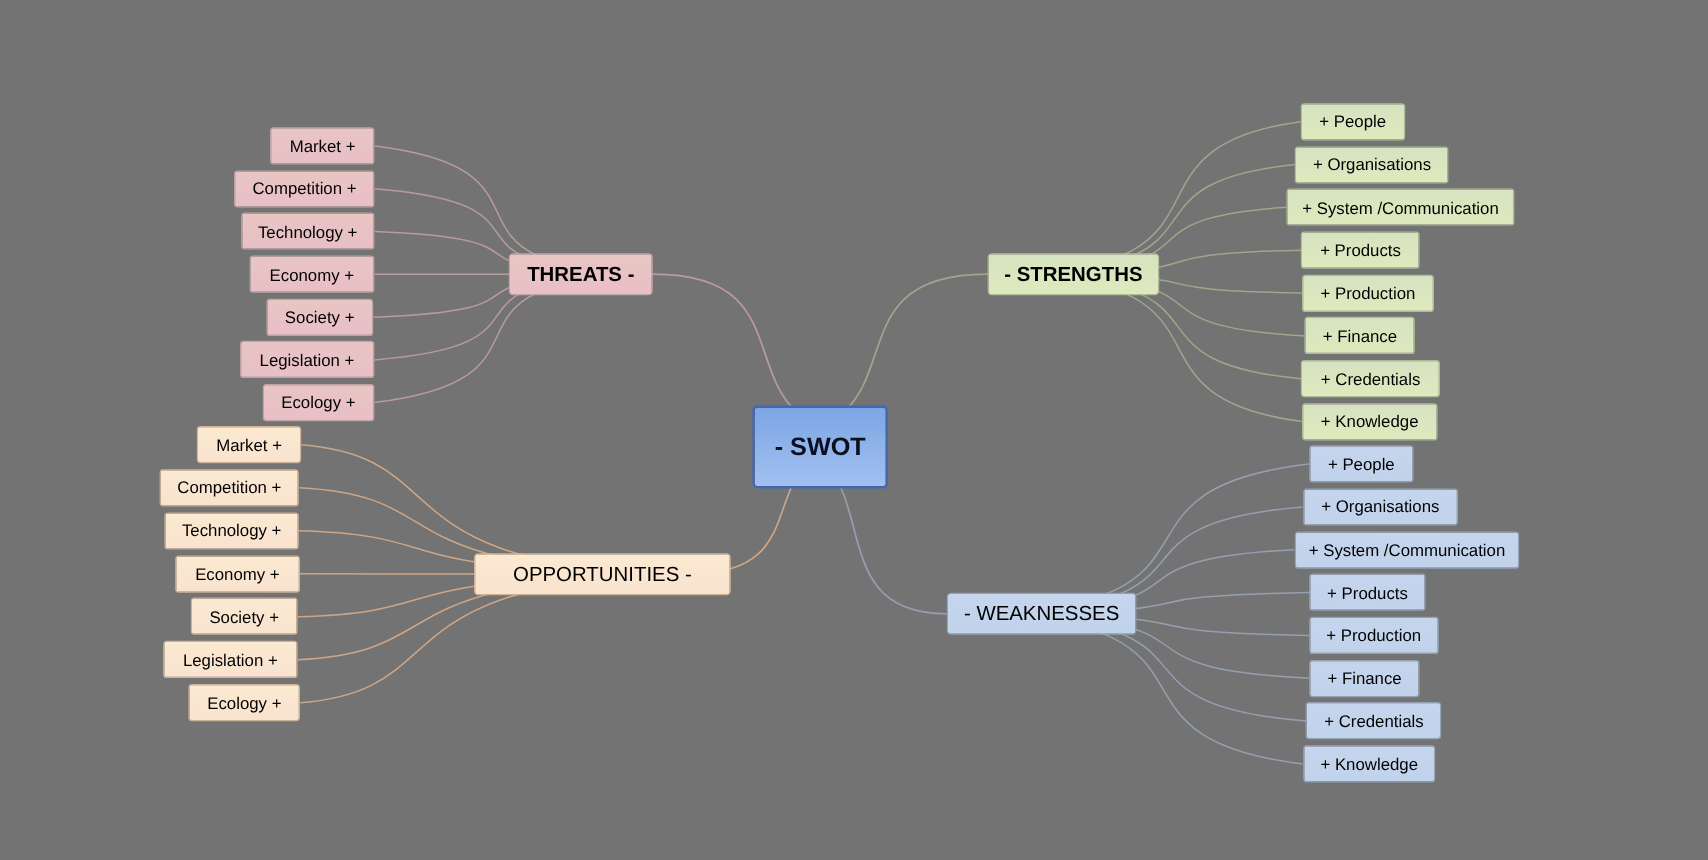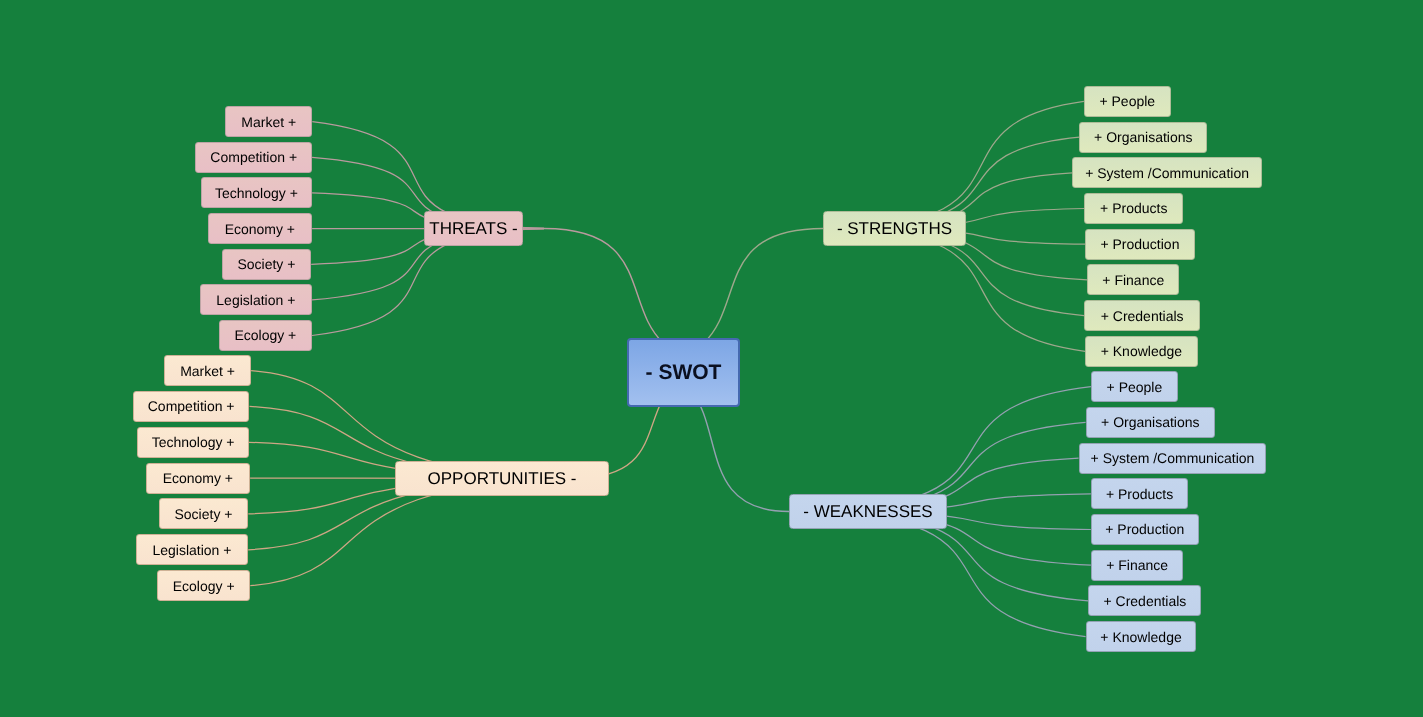--- a/index.html
+++ b/index.html
@@ -1,21 +1,21 @@
 <!DOCTYPE html>
 <html><head>
 <meta charset="utf-8">
 <title>SWOT mind map</title>
 <style>
   html,body{margin:0;padding:0;background:#ffffff;}
   body{width:1423px;height:717px;overflow:hidden;
        font-family:"Liberation Sans",sans-serif;
        -webkit-font-smoothing:antialiased;
        text-rendering:geometricPrecision;}
-  #stage{position:relative;width:1423px;height:717px;background:#15803d;}
+  #stage{position:relative;width:1423px;height:717px;background:#737373;}
   #edges{position:absolute;left:0;top:0;width:1423px;height:717px;pointer-events:none;}
   .node{position:absolute;-webkit-font-smoothing:antialiased;box-sizing:border-box;display:flex;align-items:center;
         justify-content:center;border-radius:5px;white-space:nowrap;color:#000;
         border-width:1px;border-style:solid;}
   .lbl{line-height:1;display:block;}
 </style>
 </head>
 <body>
 
 <div id="stage">
@@ -174,21 +174,21 @@
     </div>
     <div class="node" style="left: 1087.3px; top: 264.3px; width: 92px; height: 31.2px; background: linear-gradient(rgb(214, 227, 193) 0%, rgb(223, 233, 189) 100%); border-color: rgb(174, 188, 152); font-size: 14px; border-radius: 3px; border-width: 1px;">
       <span class="lbl">+ Finance</span>
     </div>
     <div class="node" style="left: 1084px; top: 300px; width: 116.3px; height: 31.2px; background: linear-gradient(rgb(214, 227, 193) 0%, rgb(223, 233, 189) 100%); border-color: rgb(174, 188, 152); font-size: 14px; border-radius: 3px; border-width: 1px;">
       <span class="lbl">+ Credentials</span>
     </div>
     <div class="node" style="left: 1085px; top: 335.7px; width: 112.8px; height: 31.2px; background: linear-gradient(rgb(214, 227, 193) 0%, rgb(223, 233, 189) 100%); border-color: rgb(174, 188, 152); font-size: 14px; border-radius: 3px; border-width: 1px;">
       <span class="lbl">+ Knowledge</span>
     </div>
-    <div class="node" style="left: 823px; top: 211px; width: 143px; height: 35px; background: linear-gradient(rgb(214, 227, 193) 0%, rgb(223, 233, 189) 100%); border-color: rgb(174, 188, 152); font-size: 17px; border-radius: 3.5px; border-width: 1px;">
+    <div class="node" style="left: 823px; top: 211px; width: 143px; height: 35px; background: linear-gradient(rgb(214, 227, 193) 0%, rgb(223, 233, 189) 100%); border-color: rgb(174, 188, 152); font-size: 17px; border-radius: 3.5px; border-width: 1px; font-weight: bold;">
       <span class="lbl">- STRENGTHS</span>
     </div>
     <div class="node" style="left: 1090.9px; top: 371.1px; width: 87.1px; height: 31.2px; background: linear-gradient(rgb(196, 213, 237) 0%, rgb(193, 210, 235) 100%); border-color: rgb(147, 163, 180); font-size: 14px; border-radius: 3px; border-width: 1px;">
       <span class="lbl">+ People</span>
     </div>
     <div class="node" style="left: 1085.6px; top: 406.8px; width: 129.4px; height: 31.2px; background: linear-gradient(rgb(196, 213, 237) 0%, rgb(193, 210, 235) 100%); border-color: rgb(147, 163, 180); font-size: 14px; border-radius: 3px; border-width: 1px;">
       <span class="lbl">+ Organisations</span>
     </div>
     <div class="node" style="left: 1078.6px; top: 442.5px; width: 187.8px; height: 31.2px; background: linear-gradient(rgb(196, 213, 237) 0%, rgb(193, 210, 235) 100%); border-color: rgb(147, 163, 180); font-size: 14px; border-radius: 3px; border-width: 1px;">
       <span class="lbl">+ System /Communication</span>
@@ -225,21 +225,21 @@
     </div>
     <div class="node" style="left: 221.6px; top: 248.7px; width: 89.6px; height: 31.2px; background: linear-gradient(rgb(232, 197, 195) 0%, rgb(232, 191, 198) 100%); border-color: rgb(189, 165, 165); font-size: 14px; border-radius: 3px; border-width: 1px;">
       <span class="lbl">Society +</span>
     </div>
     <div class="node" style="left: 199.6px; top: 284.3px; width: 112.5px; height: 31.2px; background: linear-gradient(rgb(232, 197, 195) 0%, rgb(232, 191, 198) 100%); border-color: rgb(189, 165, 165); font-size: 14px; border-radius: 3px; border-width: 1px;">
       <span class="lbl">Legislation +</span>
     </div>
     <div class="node" style="left: 218.7px; top: 319.9px; width: 93.3px; height: 31.2px; background: linear-gradient(rgb(232, 197, 195) 0%, rgb(232, 191, 198) 100%); border-color: rgb(189, 165, 165); font-size: 14px; border-radius: 3px; border-width: 1px;">
       <span class="lbl">Ecology +</span>
     </div>
-    <div class="node" style="left: 424px; top: 211px; width: 99px; height: 35px; background: linear-gradient(rgb(232, 197, 195) 0%, rgb(232, 191, 198) 100%); border-color: rgb(189, 165, 165); font-size: 17px; border-radius: 3.5px; border-width: 1px;">
+    <div class="node" style="left: 424px; top: 211px; width: 120px; height: 35px; background: linear-gradient(rgb(232, 197, 195) 0%, rgb(232, 191, 198) 100%); border-color: rgb(189, 165, 165); font-size: 17px; border-radius: 3.5px; border-width: 1px; font-weight: bold;">
       <span class="lbl">THREATS -</span>
     </div>
     <div class="node" style="left: 164.1px; top: 355px; width: 87px; height: 31.2px; background: linear-gradient(rgb(251, 233, 209) 0%, rgb(249, 227, 207) 100%); border-color: rgb(206, 178, 150); font-size: 14px; border-radius: 3px; border-width: 1px;">
       <span class="lbl">Market +</span>
     </div>
     <div class="node" style="left: 132.8px; top: 390.8px; width: 116.7px; height: 31.2px; background: linear-gradient(rgb(251, 233, 209) 0%, rgb(249, 227, 207) 100%); border-color: rgb(206, 178, 150); font-size: 14px; border-radius: 3px; border-width: 1px;">
       <span class="lbl">Competition +</span>
     </div>
     <div class="node" style="left: 137.4px; top: 426.7px; width: 111.4px; height: 31.2px; background: linear-gradient(rgb(251, 233, 209) 0%, rgb(249, 227, 207) 100%); border-color: rgb(206, 178, 150); font-size: 14px; border-radius: 3px; border-width: 1px;">
       <span class="lbl">Technology +</span>

